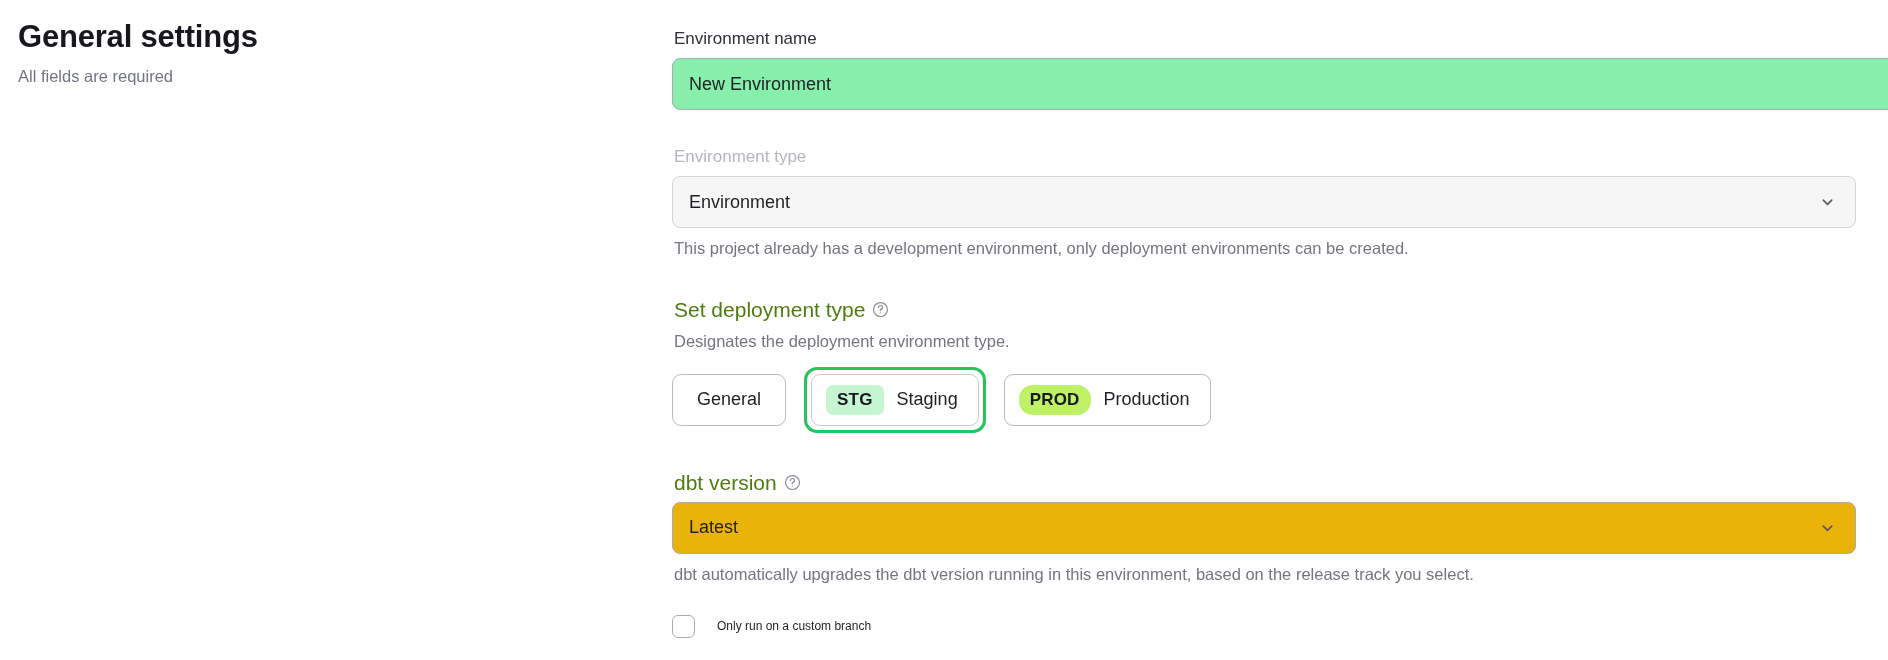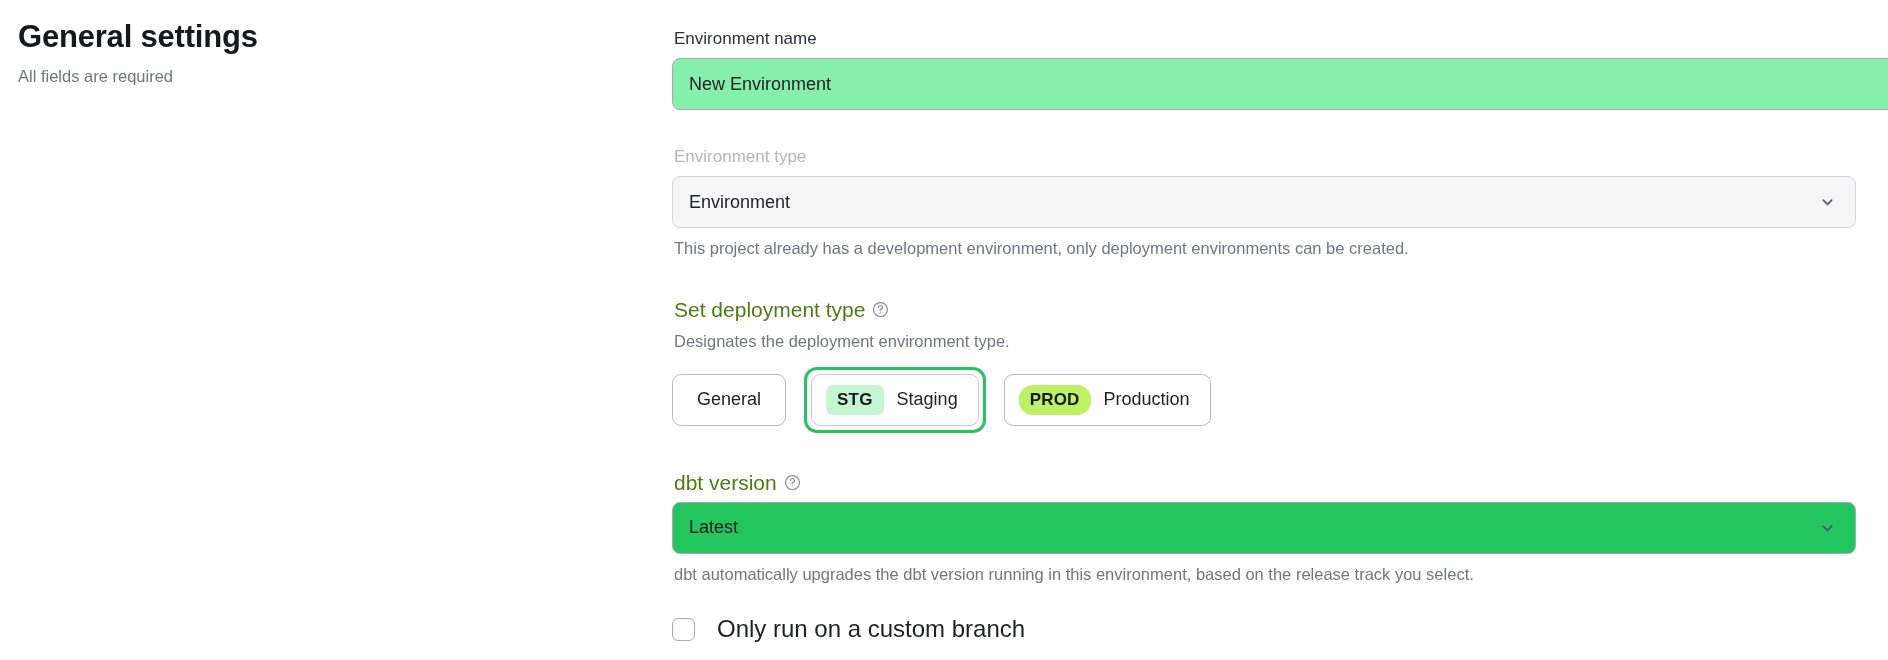--- a/index.html
+++ b/index.html
@@ -123,21 +123,21 @@
     border: 1px solid #d3d5da;
     border-radius: 8px;
     background: #f6f6f7;
     display: flex;
     align-items: center;
     padding: 0 42px 0 16px;
     font-size: 18px;
     color: #1f2023;
   }
   .select-box.enabled {
-    background: #22c55e;
+    background: #eab308;
     border-color: #a9abb2;
   }
   .chevron {
     position: absolute;
     right: 21px;
     top: 50%;
     transform: translateY(-50%);
     width: 15px;
     height: 15px;
     color: #55575e;
@@ -204,21 +204,21 @@
   .checkbox {
     width: 23px;
     height: 23px;
     border: 1px solid #a9abb2;
     border-radius: 6px;
     background: #ffffff;
     flex: 0 0 auto;
     cursor: pointer;
   }
   .check-label {
-    font-size: 24px;
+    font-size: 12px;
     color: #1f2023;
     cursor: pointer;
     line-height: 1.2;
   }
 
   .block { margin-top: 36px; }
   .block.first { margin-top: 14px; }
 </style>
 </head>
 <body>

